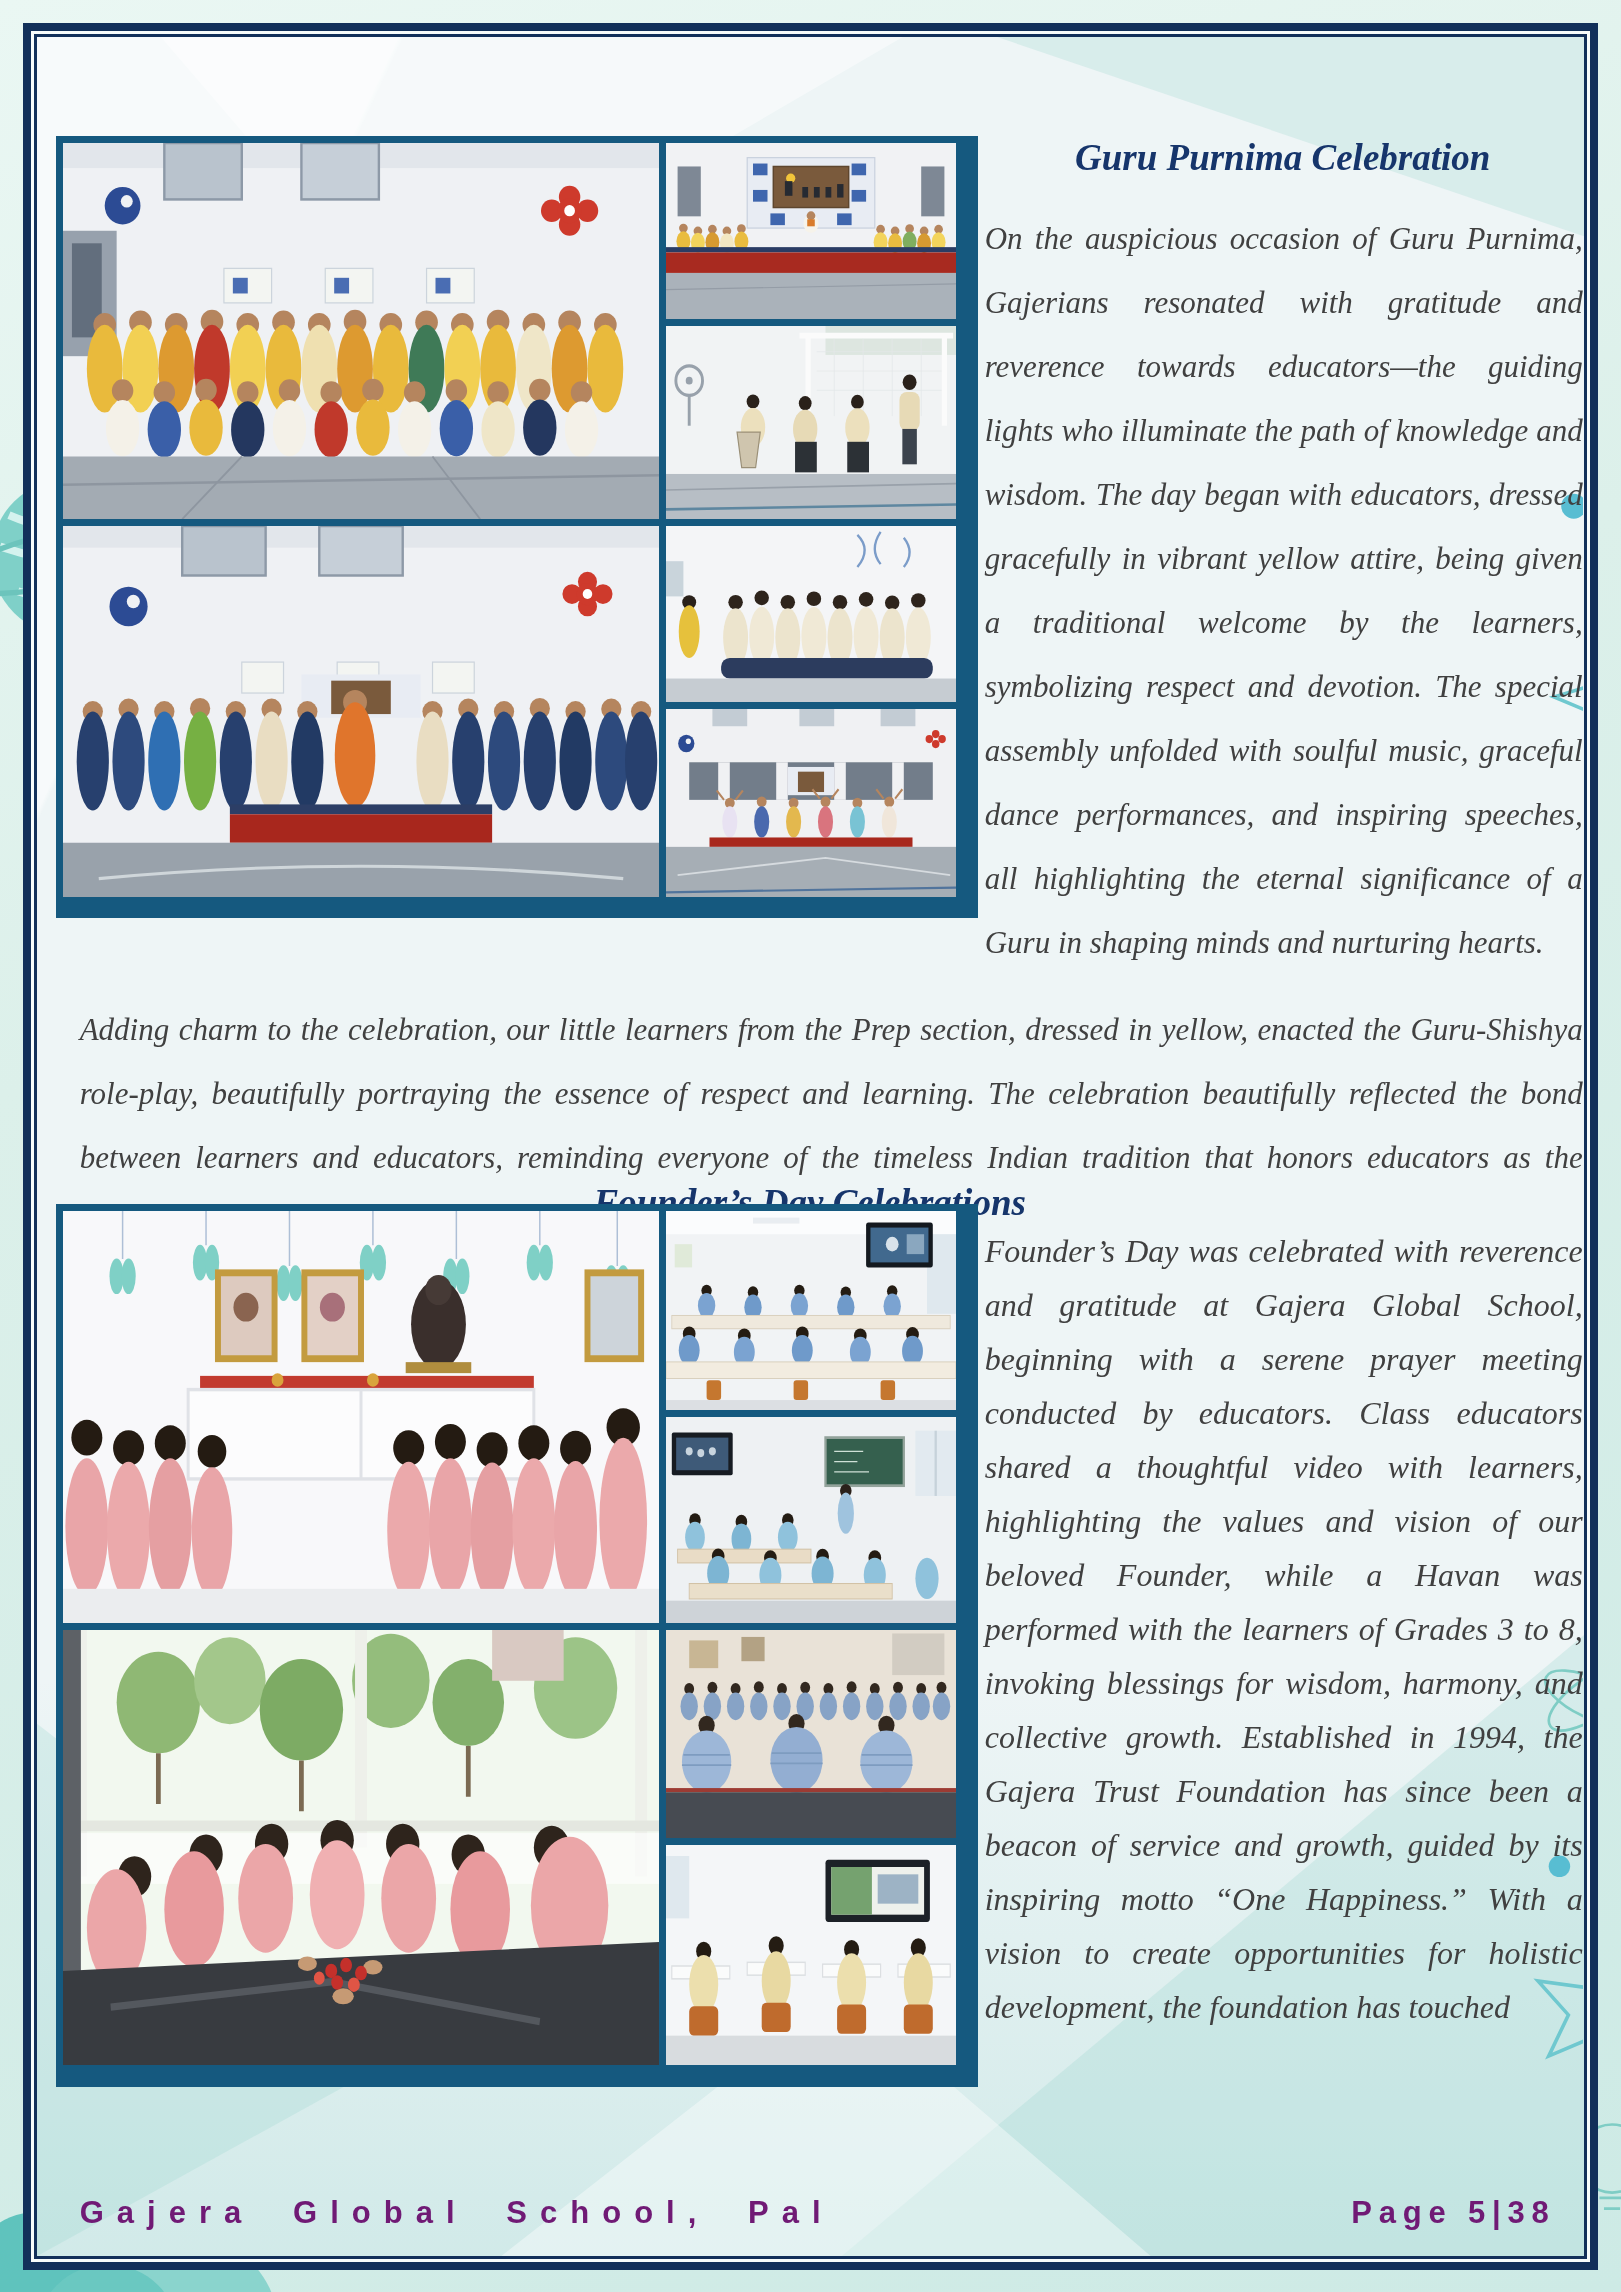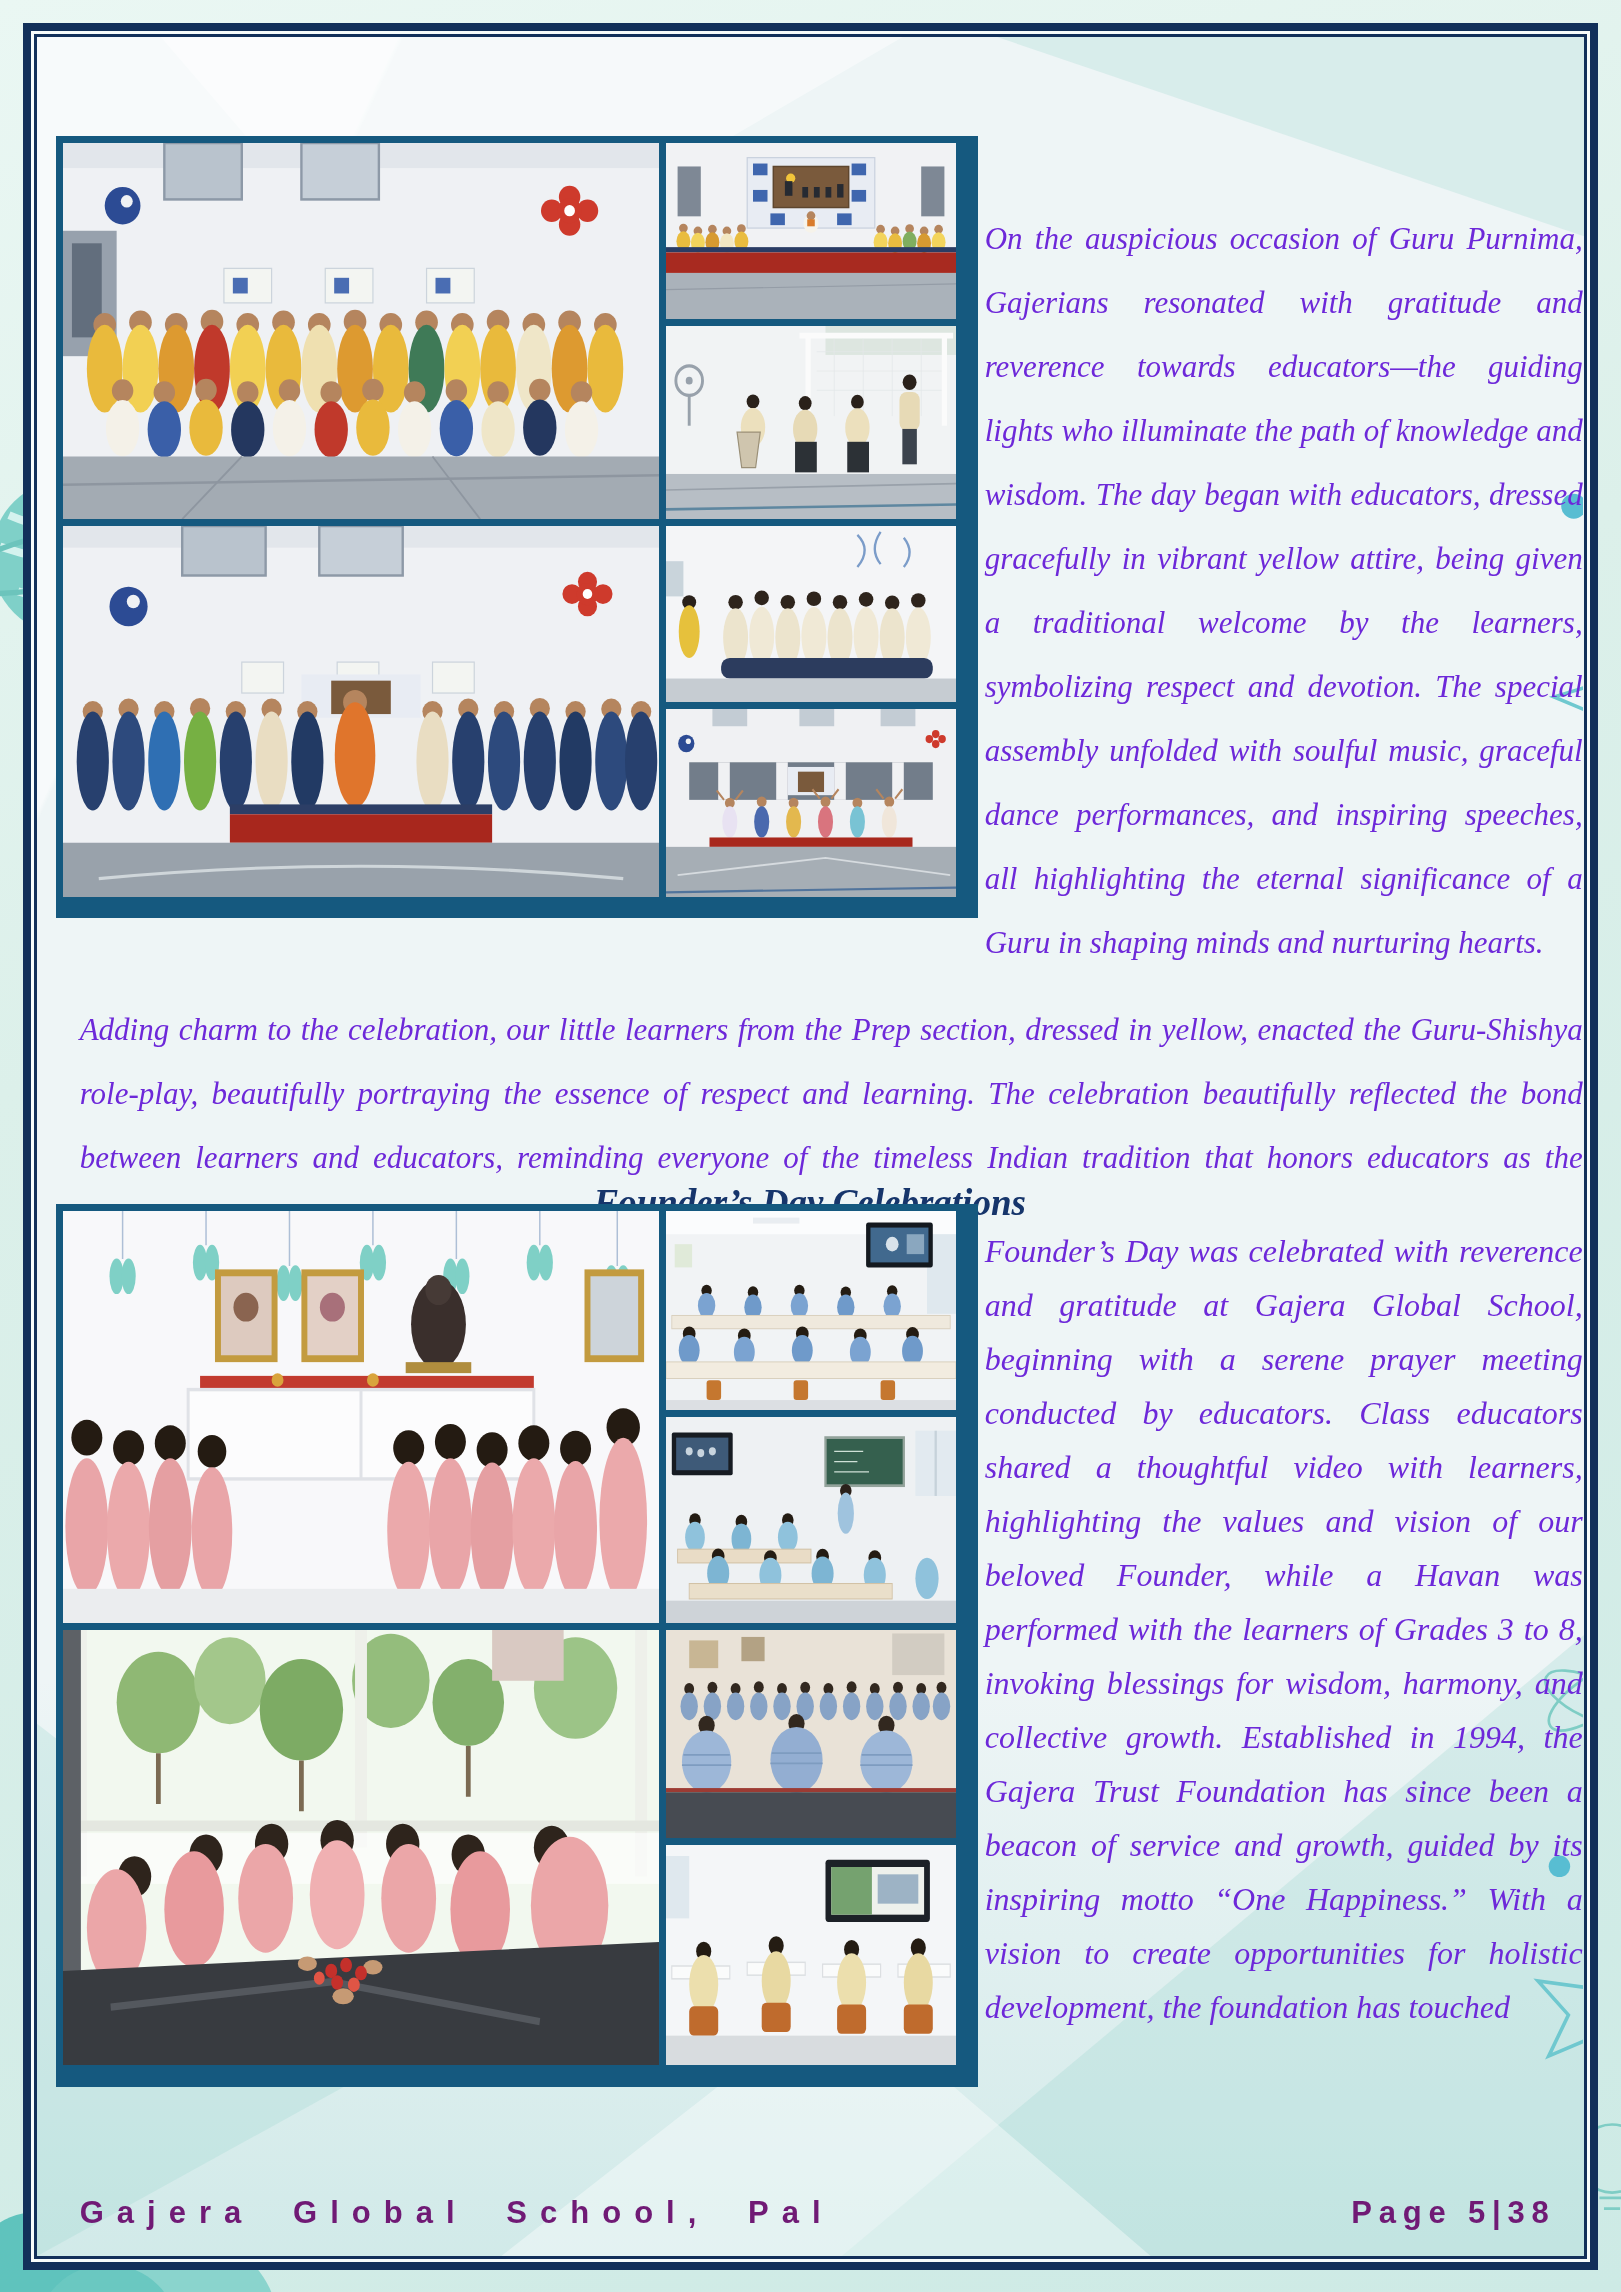--- a/index.html
+++ b/index.html
@@ -40,21 +40,21 @@
   .ph svg{position:absolute;inset:0;width:100%;height:100%;display:block}
   .a1{grid-column:1;grid-row:1/3}.b1{grid-column:2;grid-row:1}.c1{grid-column:2;grid-row:2}
   .d1{grid-column:1;grid-row:3/5}.e1{grid-column:2;grid-row:3}.f1p{grid-column:2;grid-row:4}
   .g2{grid-column:1;grid-row:1/3}.i2{grid-column:2;grid-row:1}.j2{grid-column:2;grid-row:2}
   .h2{grid-column:1;grid-row:3/5}.k2{grid-column:2;grid-row:3}.l2{grid-column:2;grid-row:4}
 
   .title{position:absolute;font-weight:bold;font-style:italic;color:#16356b;
          font-size:37px;line-height:43px;text-align:center}
   .title-guru{left:946px;top:75px;width:600px}
   .title-founders{left:0;top:1114px;width:1546px}
-  .body-txt{position:absolute;font-style:italic;text-align:justify;color:#6d28d9}
+  .body-txt{position:absolute;font-style:italic;text-align:justify;color:#404040}
   .col-guru{left:948px;top:139px;width:598px;font-size:31px;line-height:64px}
   .wide-guru{left:43px;top:930px;width:1503px;font-size:31px;line-height:64px}
   .col-founders{left:948px;top:1155px;width:598px;font-size:32px;line-height:54px}
   .wide-founders{left:43px;top:2045px;width:1503px;font-size:31px;line-height:54px}
 
   .footer{position:absolute;left:43px;top:2158px;width:1476px;display:flex;
           justify-content:space-between;align-items:center;
           font-family:"Liberation Sans","DejaVu Sans",sans-serif;font-weight:bold;
           color:#701a75;font-size:31px}
   .footer .left{letter-spacing:.42em;word-spacing:.55em}
@@ -416,20 +416,21 @@
                 <ellipse cx="66" cy="36" rx="2.6" ry="5" fill="#79c3d4"></ellipse>
                 <ellipse cx="77" cy="36" rx="2.6" ry="5" fill="#f0e6da"></ellipse>
               <rect x="15" y="41" width="70" height="3" fill="#a8281d"></rect>
               <rect y="44" width="100" height="16" fill="#a6aeb5"></rect>
               <path d="M4 53 L55 47.5 L98 53" stroke="#d6dbdf" stroke-width="0.6" fill="none"></path>
                 <path d="M0 58.5 L100 57" stroke="#51749c" stroke-width="0.7"></path>
             </svg>
           </div>
         </div>
 
+        <h1 class="title title-guru">Guru Purnima Celebration</h1>
         <p class="body-txt col-guru">On the auspicious occasion of Guru Purnima, Gajerians resonated with gratitude and reverence towards educators—the guiding lights who illuminate the path of knowledge and wisdom. The day began with educators, dressed gracefully in vibrant yellow attire, being given a traditional welcome by the learners, symbolizing respect and devotion. The special assembly unfolded with soulful music, graceful dance performances, and inspiring speeches, all highlighting the eternal significance of a Guru in shaping minds and nurturing hearts.</p>
         <p class="body-txt wide-guru">Adding charm to the celebration, our little learners from the Prep section, dressed in yellow, enacted the Guru-Shishya role-play, beautifully portraying the essence of respect and learning. The celebration beautifully reflected the bond between learners and educators, reminding everyone of the timeless Indian tradition that honors educators as the torchbearers of learning and values.</p>
 
         <h2 class="title title-founders">Founder’s Day Celebrations</h2>
 
         <div class="collage collage2">
           <div class="ph g2" aria-label="Prep learners in pink praying before founder portraits and Ganesha idol">
             <svg viewBox="0 0 100 60" preserveAspectRatio="none">
               <rect width="100" height="60" fill="#f8f8fa"></rect>
               <g stroke="#aebfd6" stroke-width="0.25">

